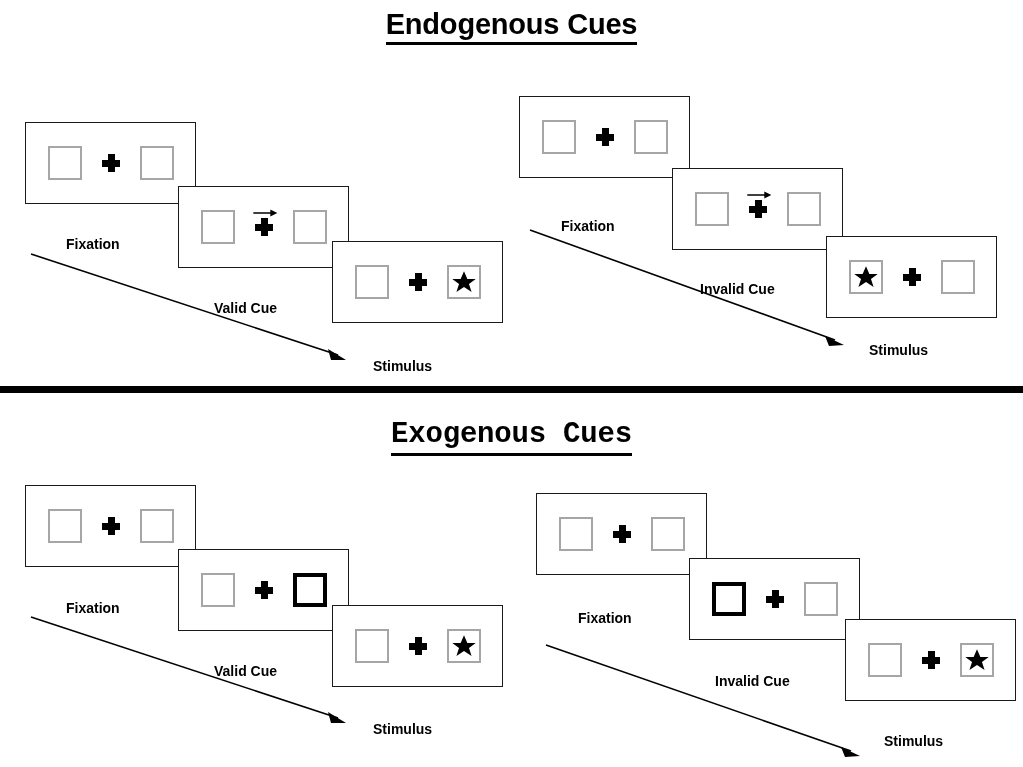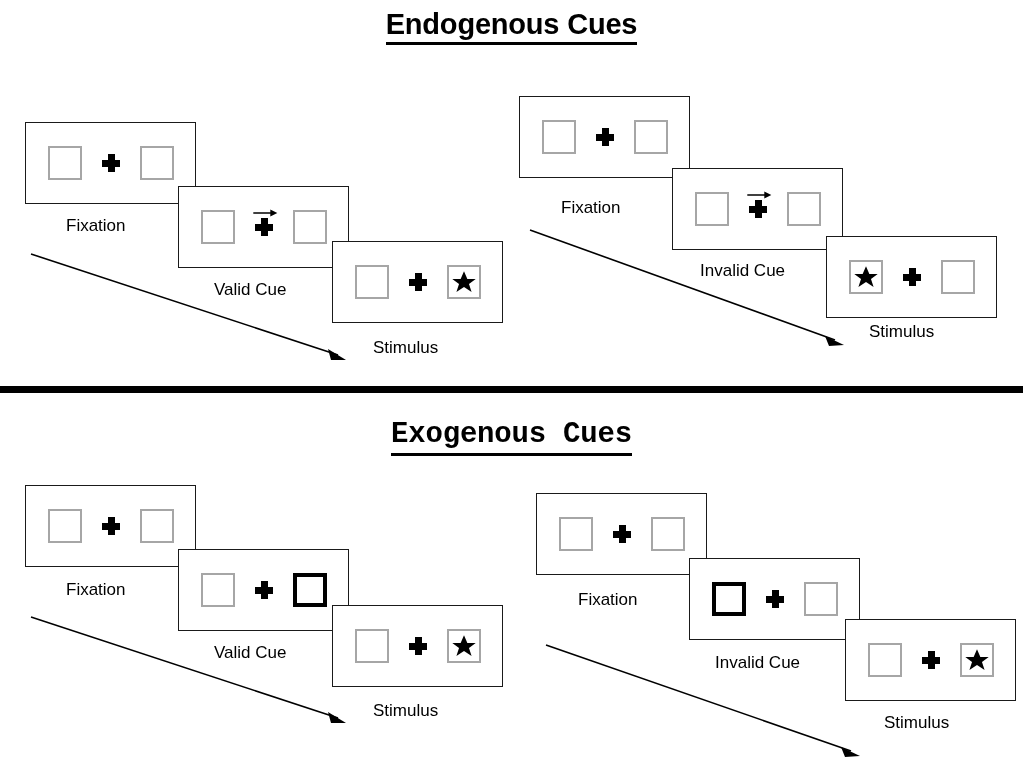--- a/index.html
+++ b/index.html
@@ -125,24 +125,25 @@
   
   .star {
     width: 26px;
     height: 26px;
     display: block;
   }
 
   
   .stage-label {
     position: absolute;
-    font-size: 17px;
-    font-weight: normal;
+    font-size: 14px;
+    font-weight: bold;
     white-space: nowrap;
     color: #000000;
+    margin-top: 20px;
   }
 
   
   .timeline {
     position: absolute;
     overflow: visible;
   }
 </style>
 </head>
 <body>

